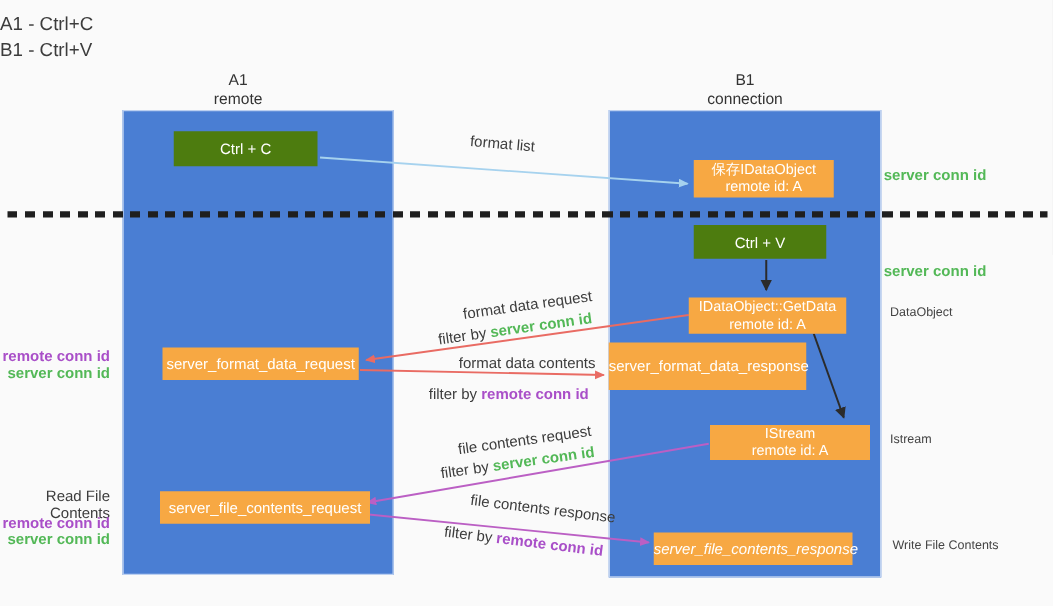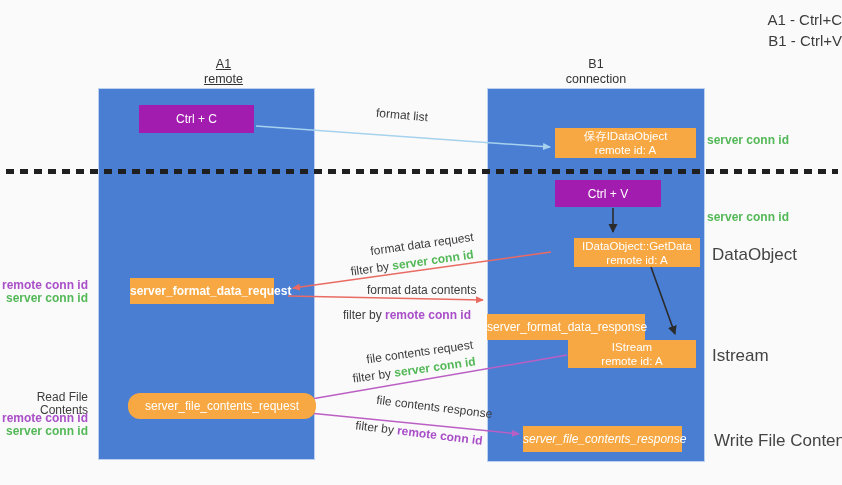--- a/index.html
+++ b/index.html
@@ -2,47 +2,47 @@
 <html><head>
 <meta charset="utf-8">
 <style>
   * { margin: 0; padding: 0; box-sizing: border-box; }
   body { background: #e8e8e8; font-family: "Liberation Sans", sans-serif; }
   .canvas {
     position: relative; width: 842px; height: 485px;
     background: #fafafa; overflow: hidden;
     font-family: "Liberation Sans", sans-serif;
   }
-  .title { position: absolute; top: 9px; left: 0; width: 842px; text-align: right;
+  .title { position: absolute; top: 9px; left: 0; width: 842px; text-align: left;
     font-size: 15px; line-height: 21px; color: #3c3c3c; }
   .col-header { position: absolute; text-align: center; font-size: 12.5px;
     line-height: 15px; color: #333; }
-  .col-header.left { left: 115px; width: 217px; top: 57px; text-decoration: underline; }
+  .col-header.left { left: 82px; width: 217px; top: 57px; }
   .col-header.right { left: 487px; width: 218px; top: 57px; }
   .column { position: absolute; top: 88px; background: #4a7ed3;
     border: 1px solid #bcd0f0; z-index: 1; }
   .column.left { left: 98px; width: 217px; height: 372px; }
   .column.right { left: 487px; width: 218px; height: 374px; }
   .dashline { position: absolute; left: 6px; top: 169px; width: 832px; height: 5px;
     background: repeating-linear-gradient(90deg, #1f1f1f 0 8px, transparent 8px 14px);
     z-index: 5; }
   svg.arrows { position: absolute; left: 0; top: 0; z-index: 2; pointer-events: none; }
   .box { position: absolute; z-index: 3; color: #fff; text-align: center;
     display: flex; flex-direction: column; justify-content: center; }
-  .box.green { background: #a21caf; font-size: 12px; }
+  .box.green { background: #4d7c0f; font-size: 12px; }
   .box.orange { background: #f7a843; }
   .box .l1, .box .l2 { font-size: 11.5px; line-height: 14px; }
   .box.single { font-size: 12px; }
   .lbl { position: absolute; font-size: 12px; color: #3c3c3c; white-space: nowrap; z-index: 4; }
   .lbl .green-k { color: #53b857; font-weight: bold; }
   .lbl .purple-k { color: #a94fc8; font-weight: bold; }
   .side-green { position: absolute; font-size: 12px; font-weight: bold; color: #53b857;
     white-space: nowrap; z-index: 4; }
   .side-purple { font-size: 12px; font-weight: bold; color: #a94fc8; white-space: nowrap; }
-  .side-plain { position: absolute; font-size: 17px; color: #444; white-space: nowrap; z-index: 4; }
+  .side-plain { position: absolute; font-size: 10px; color: #444; white-space: nowrap; z-index: 4; }
   .left-group { position: absolute; left: 0; width: 88px; text-align: right;
     line-height: 13px; z-index: 4; }
   .left-group div { font-size: 12px; font-weight: bold; }
   .rot-n8 { transform: rotate(-8deg); }
   .rot-p5 { transform: rotate(5deg); }
   .rot-p7 { transform: rotate(7deg); }
 </style>
 </head>
 <body>
 
@@ -86,42 +86,42 @@
     <line x1="288" y1="296" x2="483" y2="300" stroke="#e96b63" stroke-width="1.5" marker-end="url(#m-red)"></line>
     <line x1="651" y1="267" x2="675" y2="334" stroke="#2b2b2b" stroke-width="1.6" marker-end="url(#m-black)"></line>
     <line x1="567" y1="355" x2="294" y2="402" stroke="#bb5fc4" stroke-width="1.5" marker-end="url(#m-purple)"></line>
     <line x1="289" y1="411" x2="519" y2="434" stroke="#bb5fc4" stroke-width="1.5" marker-end="url(#m-purple)"></line>
   </svg>
 
   <div class="dashline"></div>
 
   <div class="box green single" style="left:139px; top:105px; width:115px; height:28px;">Ctrl + C</div>
 
-  <div class="box orange" style="left:555px; top:128px; width:141px; height:30px;">
+  <div class="box orange" style="left:555px; top:128px; width:112px; height:30px;">
     <div class="l1">保存IDataObject</div>
     <div class="l2">remote id: A</div>
   </div>
 
   <div class="box green single" style="left:555px; top:180px; width:106px; height:27px;">Ctrl + V</div>
 
-  <div class="box orange" style="left:551px; top:238px; width:126px; height:29px;margin-left:23px;">
+  <div class="box orange" style="left:551px; top:238px; width:126px; height:29px;">
     <div class="l1">IDataObject::GetData</div>
     <div class="l2">remote id: A</div>
   </div>
 
-  <div class="box orange single" style="left:130px; top:278px; width:144px; height:26px;font-weight:bold;">server_format_data_request</div>
+  <div class="box orange single" style="left:130px; top:278px; width:157px; height:26px;">server_format_data_request</div>
 
-  <div class="box orange single" style="left:487px; top:274px; width:158px; height:26px;margin-top:40px;">server_format_data_response</div>
+  <div class="box orange single" style="left:487px; top:274px; width:158px; height:38px;">server_format_data_response</div>
 
   <div class="box orange" style="left:568px; top:340px; width:128px; height:28px;">
     <div class="l1">IStream</div>
     <div class="l2">remote id: A</div>
   </div>
 
-  <div class="box orange single" style="left:128px; top:393px; width:188px; height:26px;border-radius:12px;">server_file_contents_request</div>
+  <div class="box orange single" style="left:128px; top:393px; width:168px; height:26px;">server_file_contents_request</div>
 
   <div class="box orange single" style="left:523px; top:426px; width:159px; height:26px;font-style:italic;">server_file_contents_response</div>
 
   <div class="lbl rot-p5" style="left:376px; top:108px;">format list</div>
 
   <div class="lbl rot-n8" style="left:370px; top:237px;">format data request</div>
   <div class="lbl rot-n8" style="left:350px; top:256px;">
     <span>filter by </span><span class="green-k">server conn id</span>
   </div>
 

